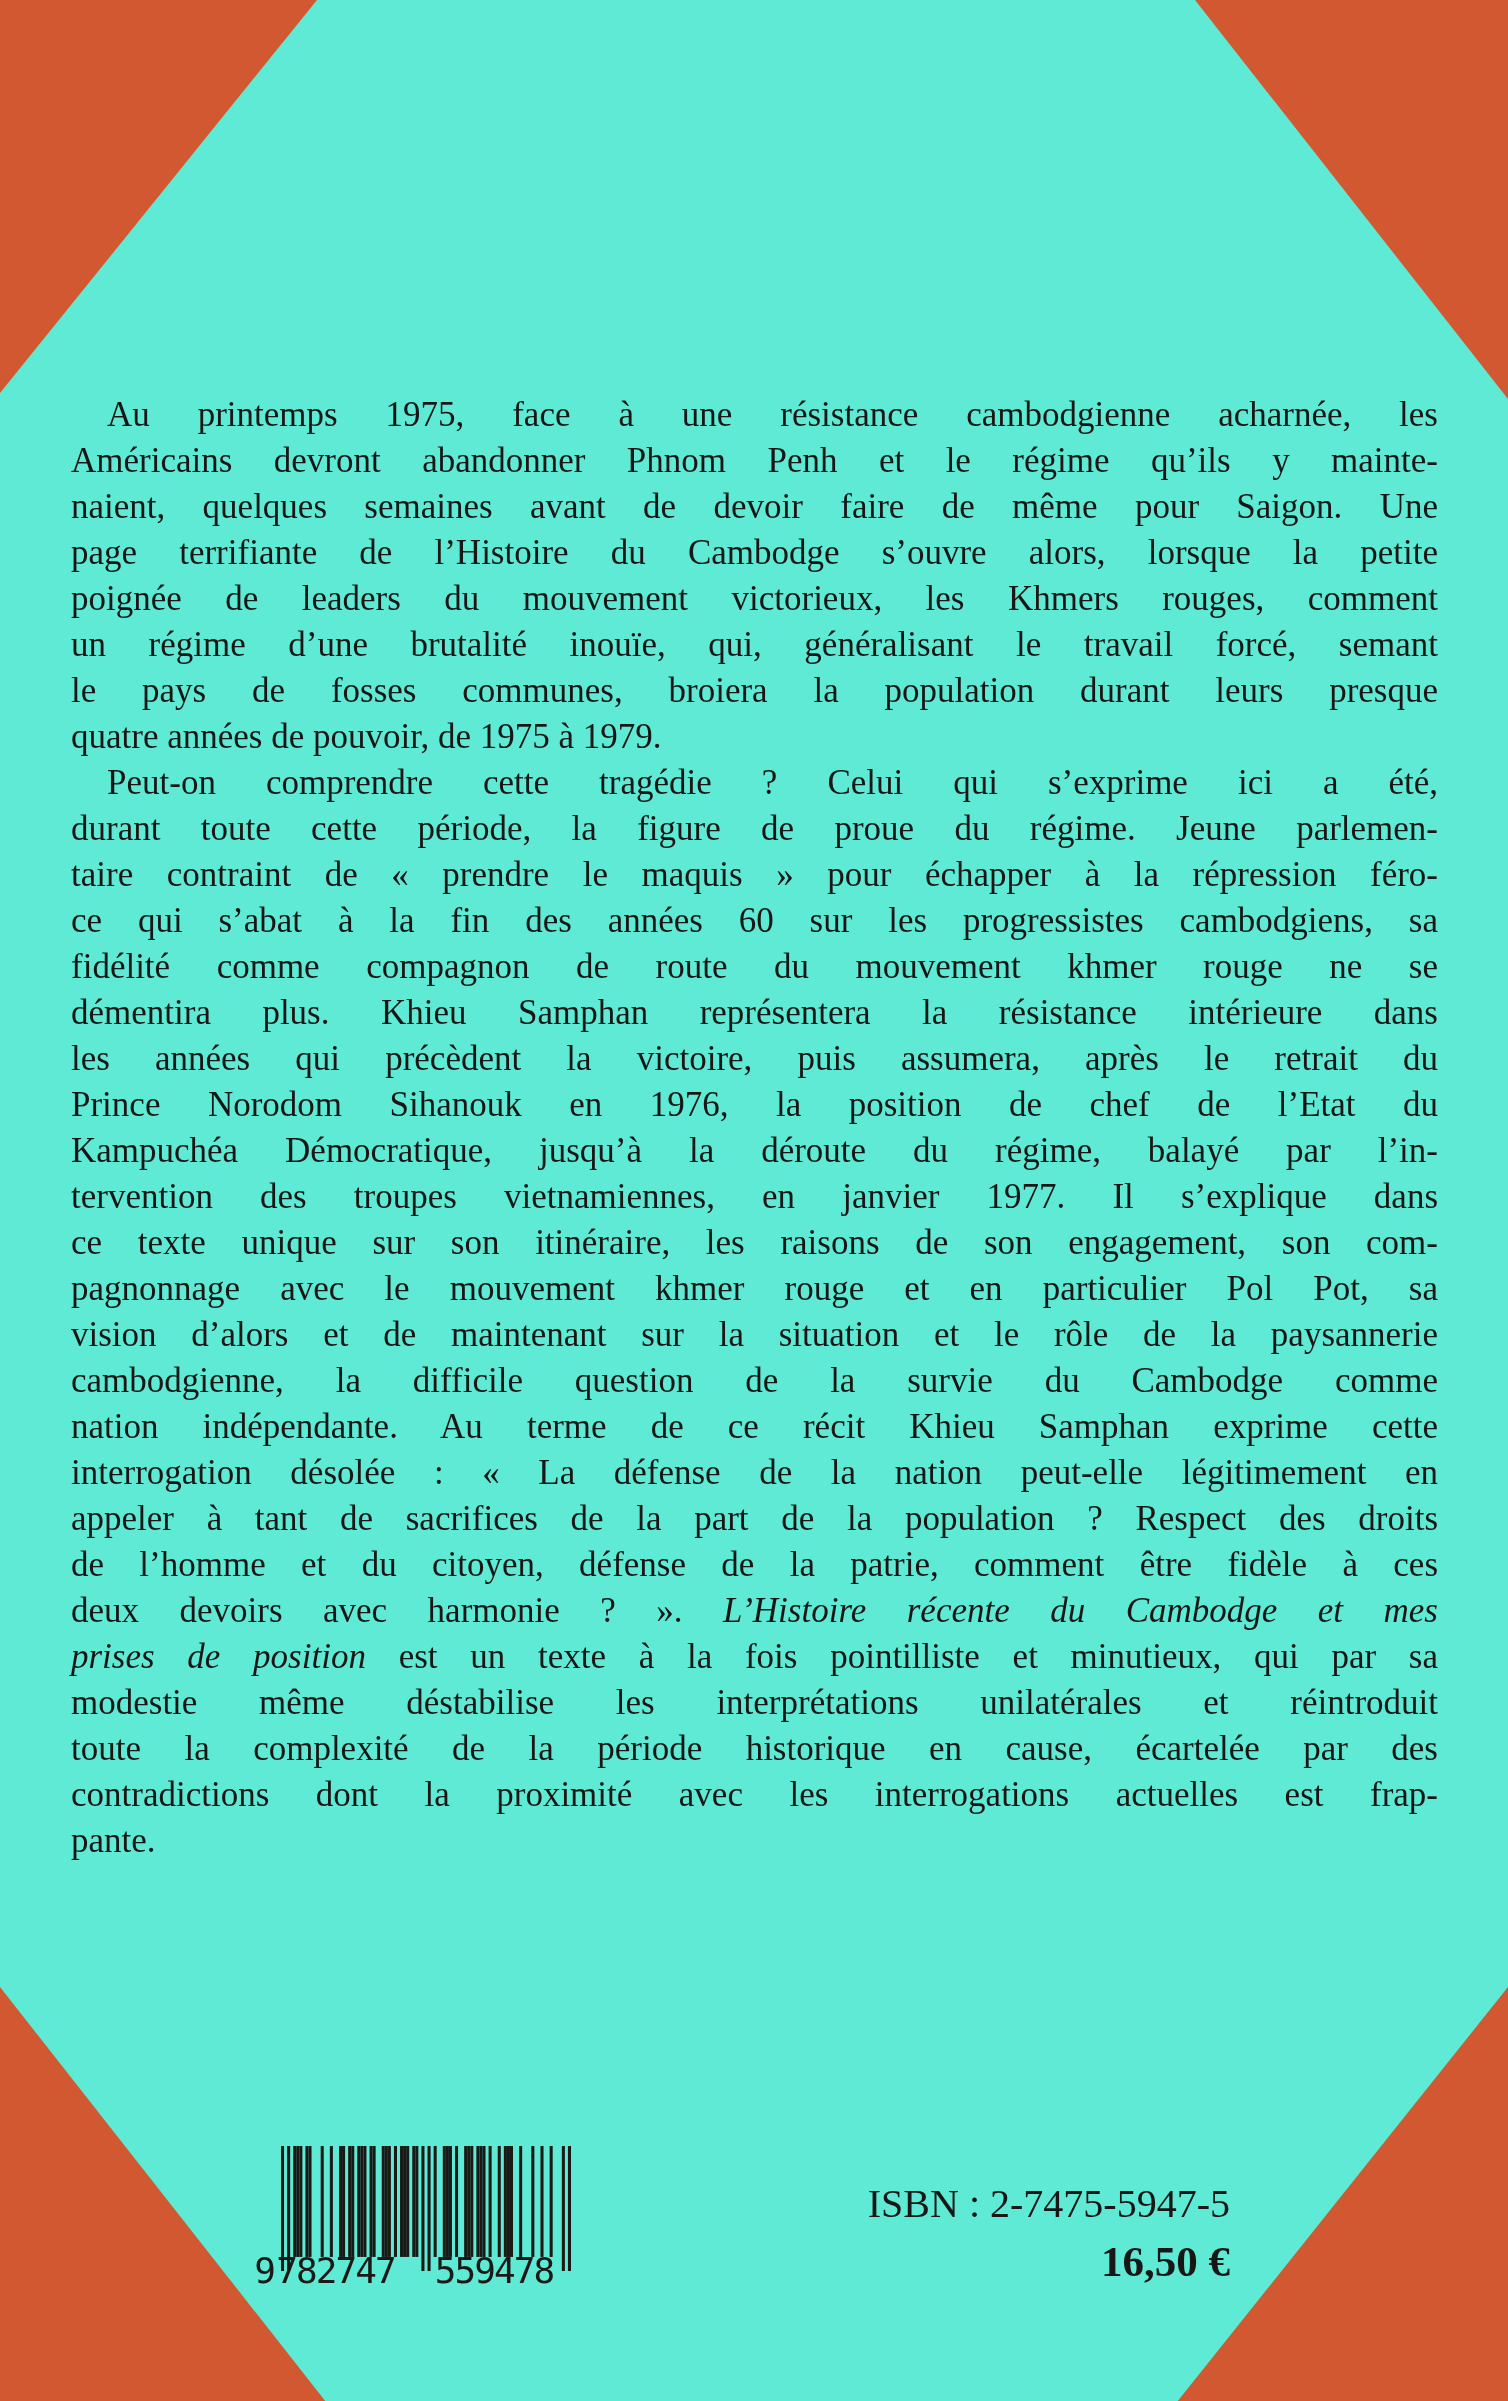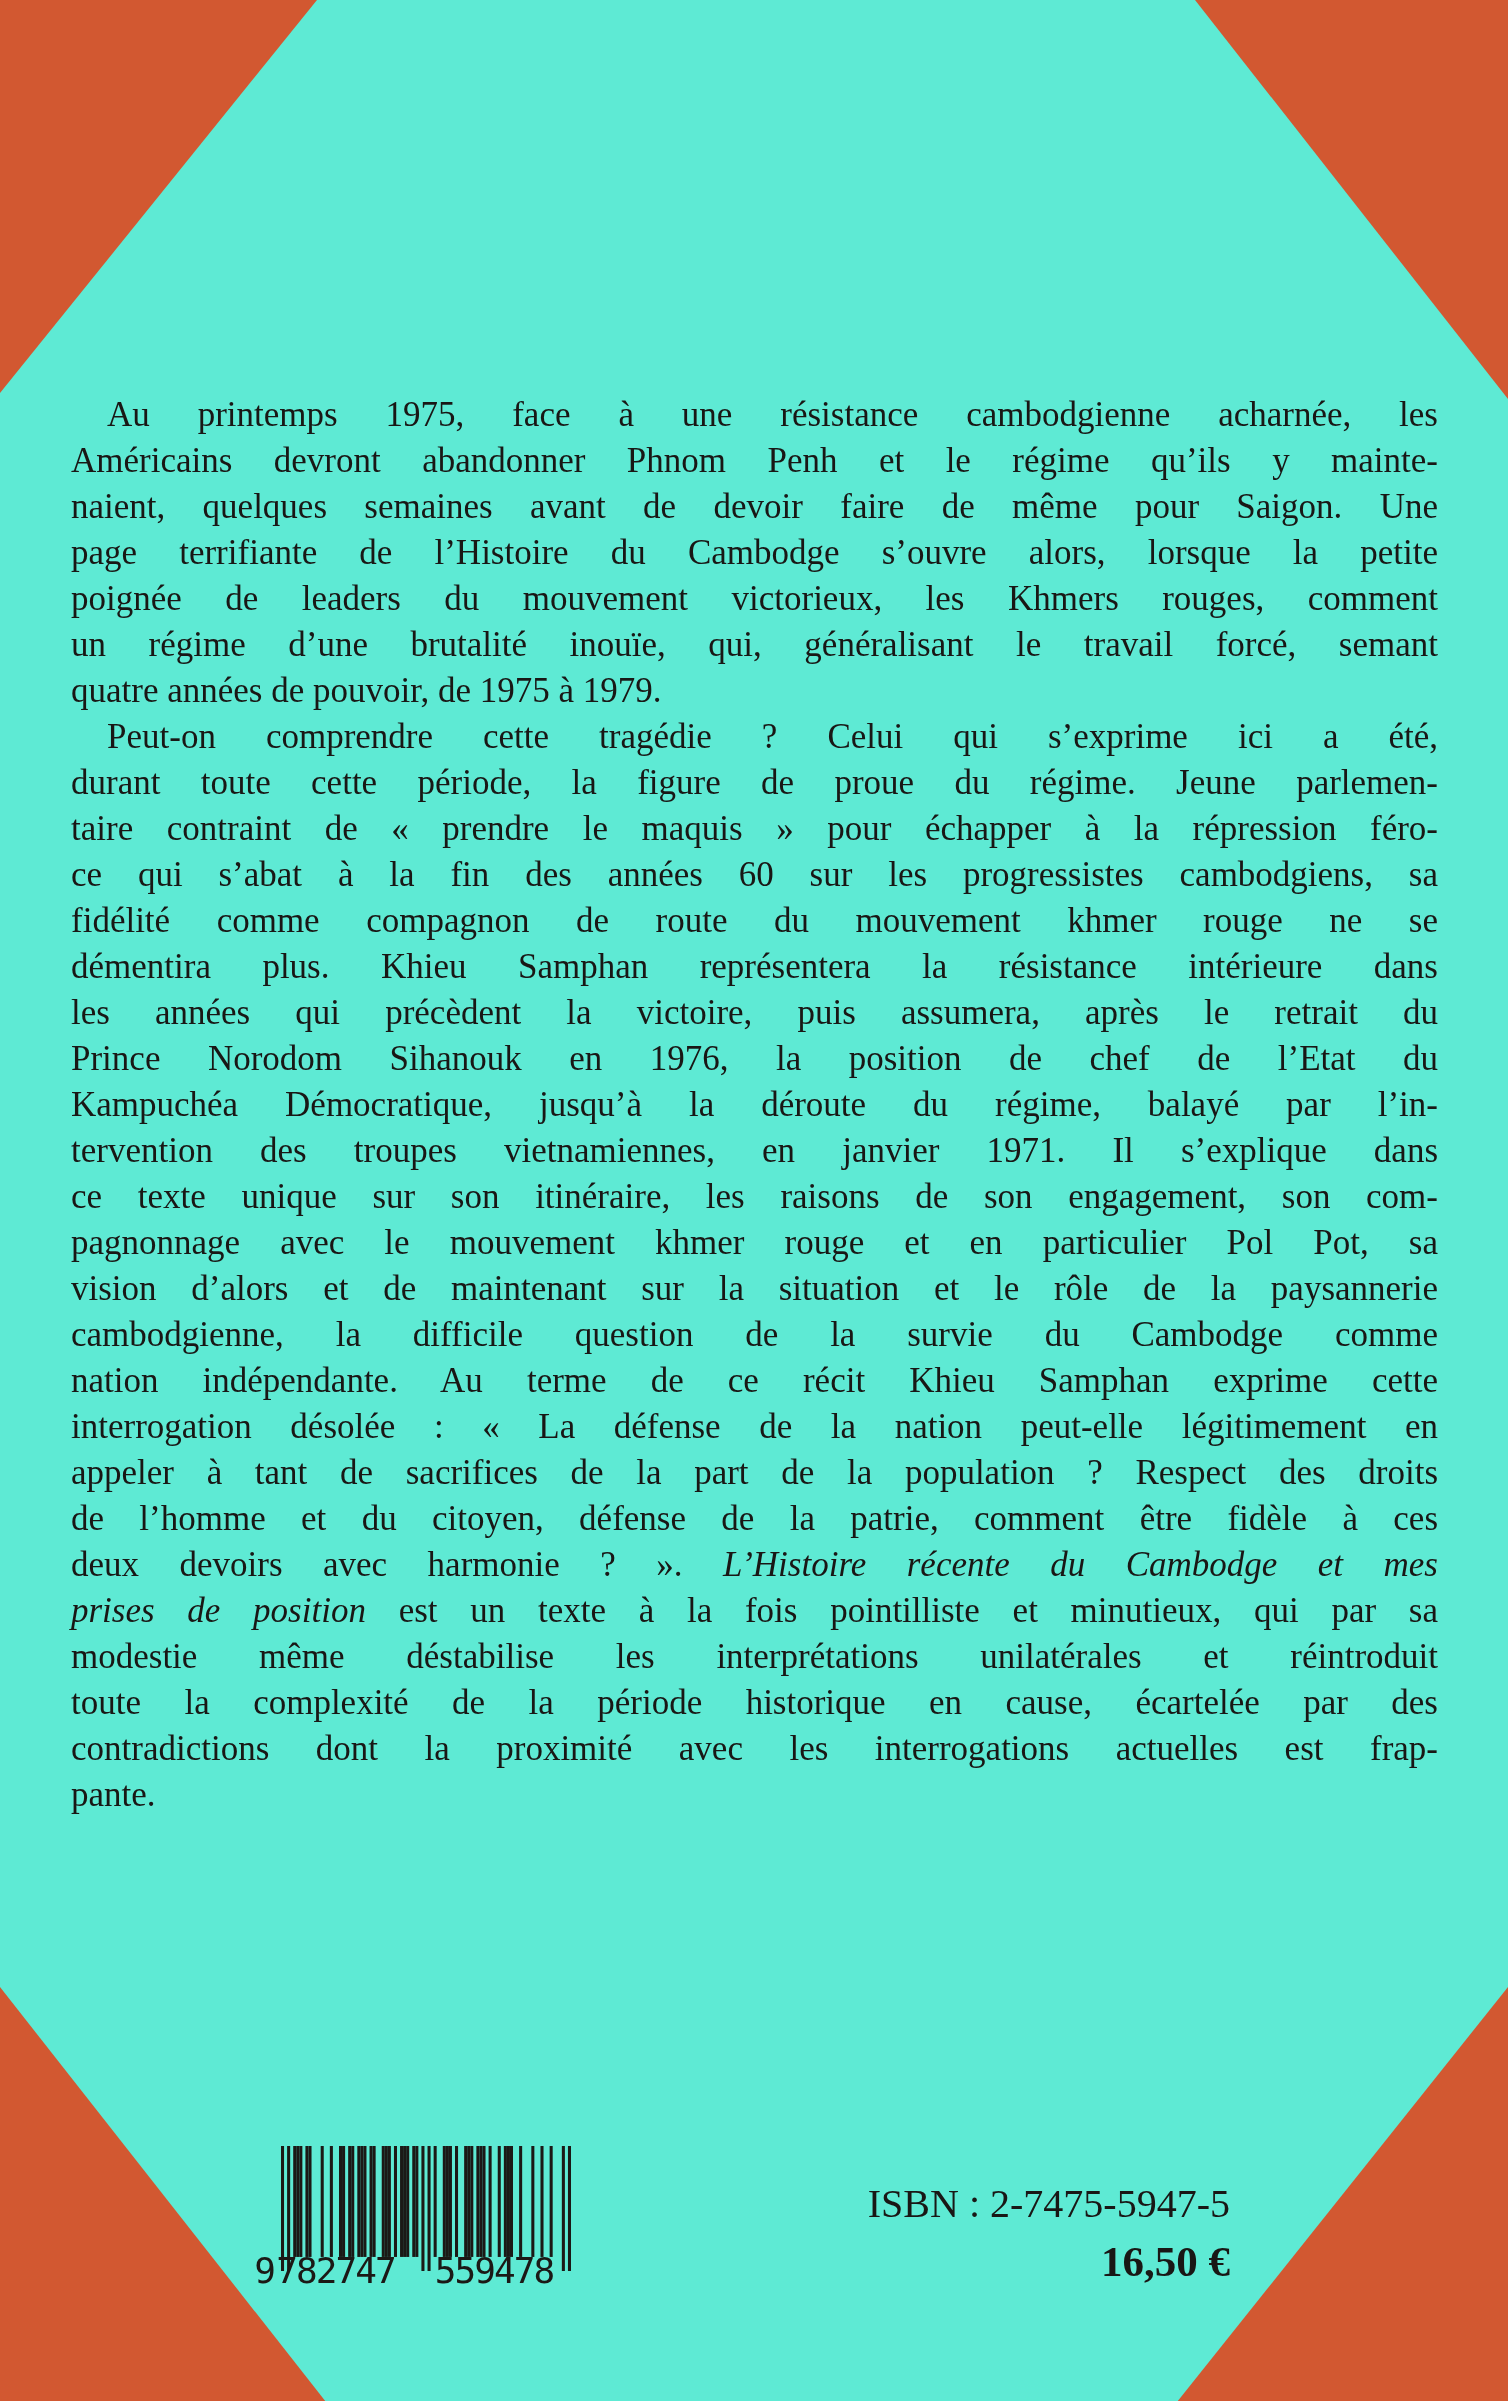--- a/index.html
+++ b/index.html
@@ -59,31 +59,32 @@
   <div class="tri tri-bl"></div>
   <div class="tri tri-br"></div>
 
   <div class="blurb" id="blurb">
       <div class="line indent"><span>Au printemps 1975, face à une résistance cambodgienne acharnée, les</span></div>
       <div class="line"><span>Américains devront abandonner Phnom Penh et le régime qu’ils y mainte-</span></div>
       <div class="line"><span>naient, quelques semaines avant de devoir faire de même pour Saigon. Une</span></div>
       <div class="line"><span>page terrifiante de l’Histoire du Cambodge s’ouvre alors, lorsque la petite</span></div>
       <div class="line"><span>poignée de leaders du mouvement victorieux, les Khmers rouges, comment</span></div>
       <div class="line"><span>un régime d’une brutalité inouïe, qui, généralisant le travail forcé, semant</span></div>
+      <div class="line"><span>le pays de fosses communes, broiera la population durant leurs presque</span></div>
       <div class="line last"><span>quatre années de pouvoir, de 1975 à 1979.</span></div>
       <div class="line indent"><span>Peut-on comprendre cette tragédie ? Celui qui s’exprime ici a été,</span></div>
       <div class="line"><span>durant toute cette période, la figure de proue du régime. Jeune parlemen-</span></div>
       <div class="line"><span>taire contraint de « prendre le maquis » pour échapper à la répression féro-</span></div>
       <div class="line"><span>ce qui s’abat à la fin des années 60 sur les progressistes cambodgiens, sa</span></div>
       <div class="line"><span>fidélité comme compagnon de route du mouvement khmer rouge ne se</span></div>
       <div class="line"><span>démentira plus. Khieu Samphan représentera la résistance intérieure dans</span></div>
       <div class="line"><span>les années qui précèdent la victoire, puis assumera, après le retrait du</span></div>
       <div class="line"><span>Prince Norodom Sihanouk en 1976, la position de chef de l’Etat du</span></div>
       <div class="line"><span>Kampuchéa Démocratique, jusqu’à la déroute du régime, balayé par l’in-</span></div>
-      <div class="line"><span>tervention des troupes vietnamiennes, en janvier 1971. Il s’explique dans</span></div>
+      <div class="line"><span>tervention des troupes vietnamiennes, en janvier 1977. Il s’explique dans</span></div>
       <div class="line"><span>ce texte unique sur son itinéraire, les raisons de son engagement, son com-</span></div>
       <div class="line"><span>pagnonnage avec le mouvement khmer rouge et en particulier Pol Pot, sa</span></div>
       <div class="line"><span>vision d’alors et de maintenant sur la situation et le rôle de la paysannerie</span></div>
       <div class="line"><span>cambodgienne, la difficile question de la survie du Cambodge comme</span></div>
       <div class="line"><span>nation indépendante. Au terme de ce récit Khieu Samphan exprime cette</span></div>
       <div class="line"><span>interrogation désolée : « La défense de la nation peut-elle légitimement en</span></div>
       <div class="line"><span>appeler à tant de sacrifices de la part de la population ? Respect des droits</span></div>
       <div class="line"><span>de l’homme et du citoyen, défense de la patrie, comment être fidèle à ces</span></div>
       <div class="line"><span>deux devoirs avec harmonie ? ». </span><span class="it">L’Histoire récente du Cambodge et mes</span></div>
       <div class="line"><span class="it">prises de position</span><span> est un texte à la fois pointilliste et minutieux, qui par sa</span></div>

